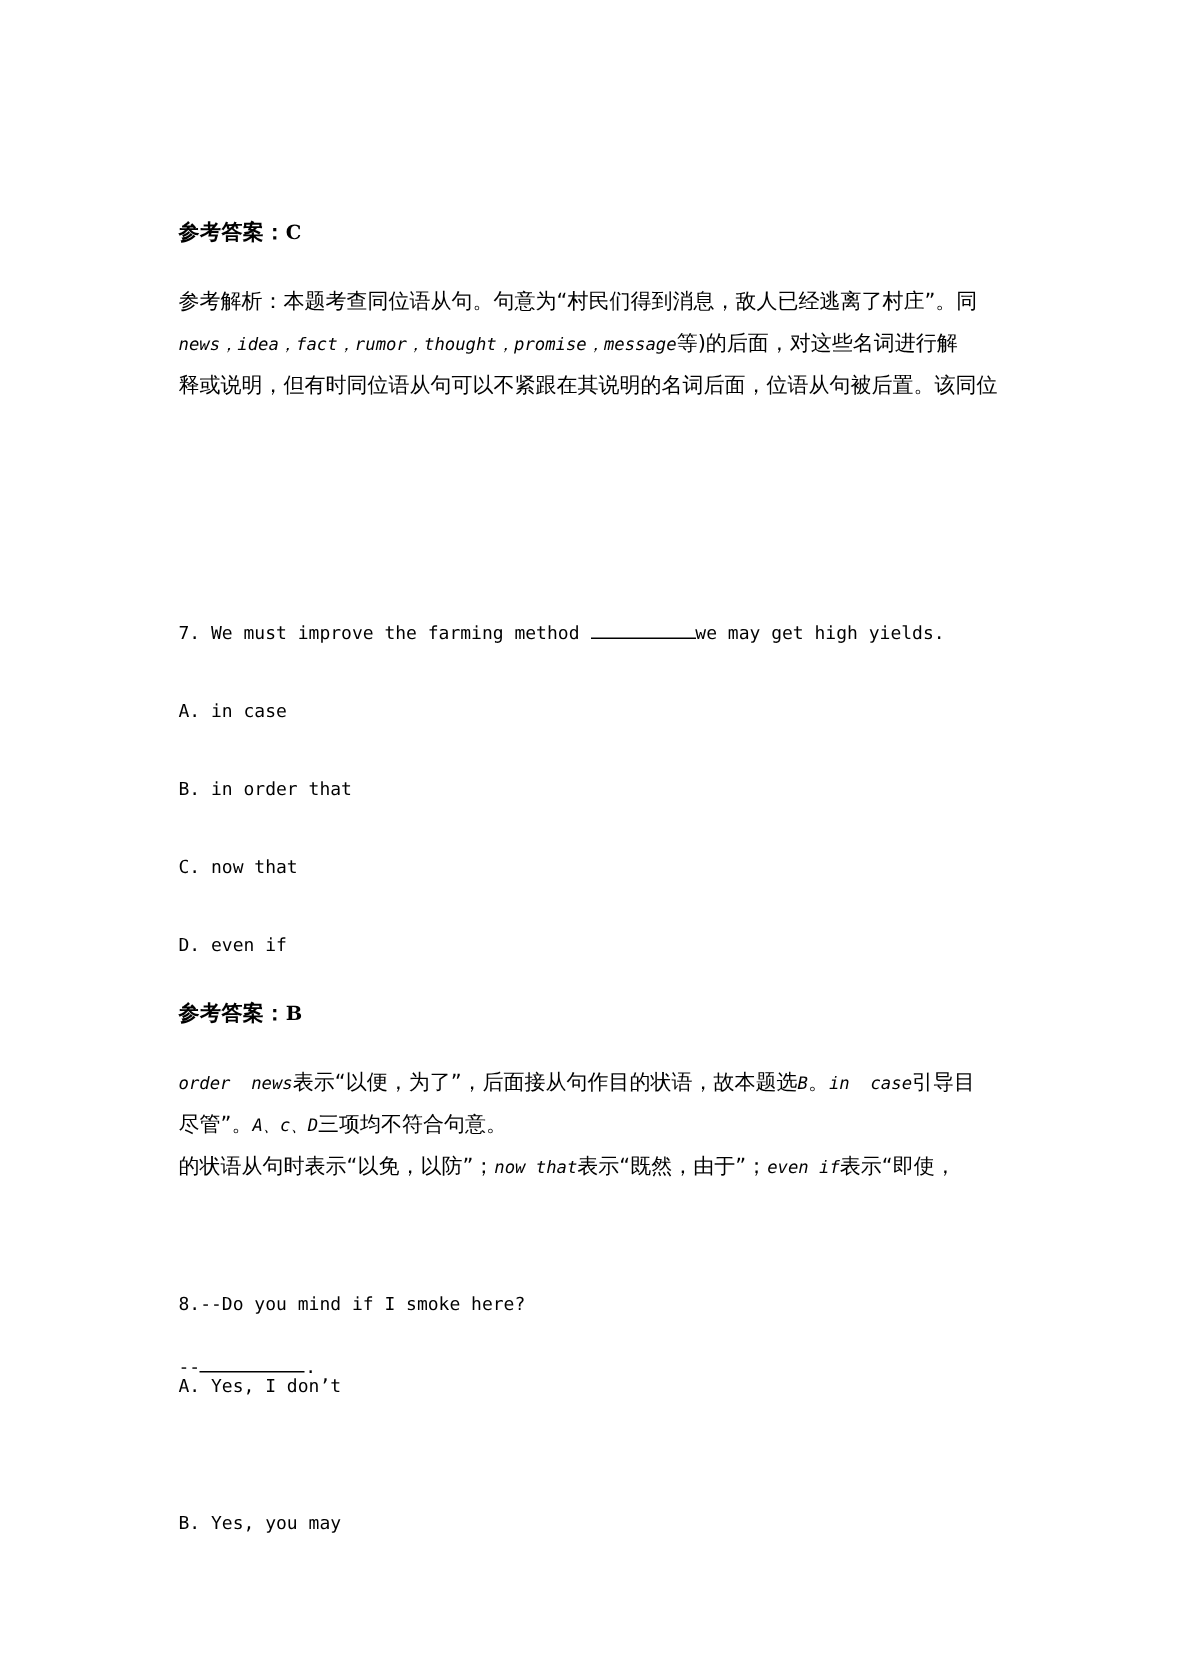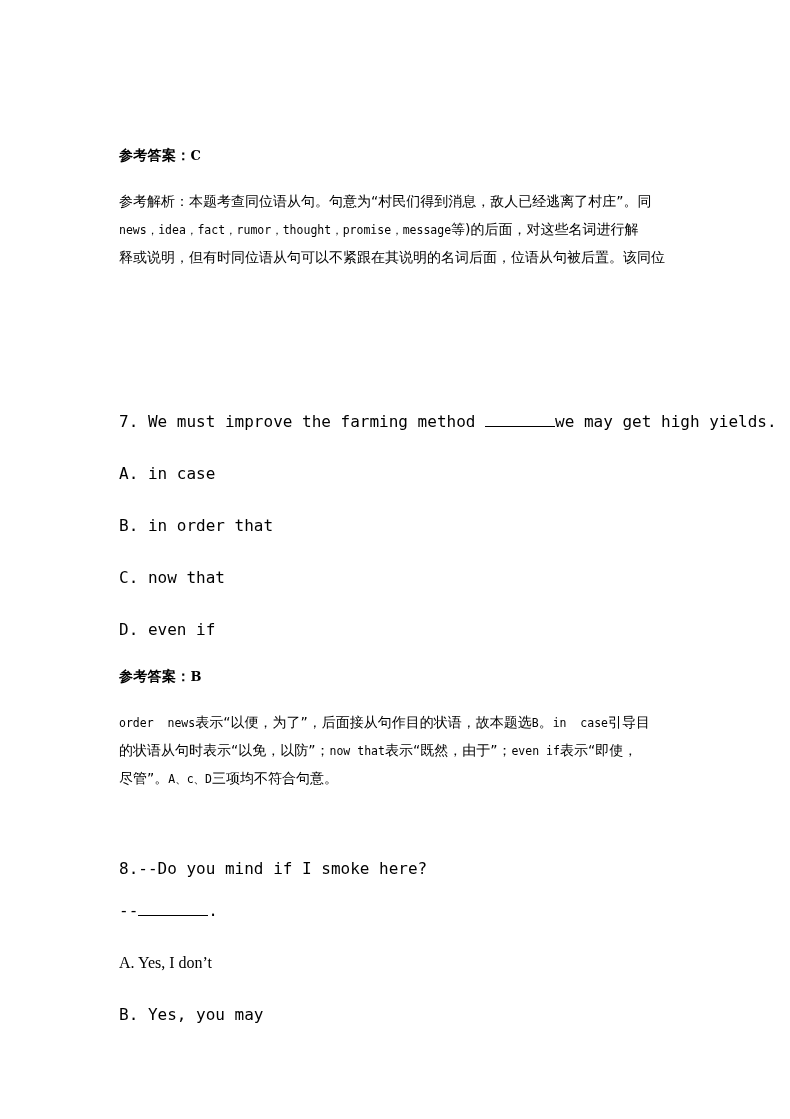--- a/index.html
+++ b/index.html
@@ -44,24 +44,25 @@
       white-space: normal;
     }
     .analysis .line {
       display: block;
       white-space: nowrap;
       height: 28px;
     }
     .mono {
       font-family: "DejaVu Sans Mono", "Liberation Mono", monospace;
       font-size: 11.5px;
+      font-style: italic;
     }
     .q {
       font-family: "DejaVu Sans Mono", "Liberation Mono", monospace;
-      font-size: 16px;
+      font-size: 12px;
       line-height: 18px;
     }
     .blank {
       display: inline-block;
       width: 70px;
       height: 12px;
       border-bottom: 1px solid #000;
       vertical-align: baseline;
     }
   </style>
@@ -88,26 +89,26 @@
   <div class="blk q" style="top:517px;">B. in order that</div>
   <div class="blk q" style="top:569px;">C. now that</div>
   <div class="blk q" style="top:621px;">D. even if</div>
 
   <div class="blk answer" style="top:667px;">
     <span>参考答案：</span><span class="ans-val">B</span>
   </div>
 
   <div class="blk analysis" style="top:708px;">
     <span class="line"><span class="mono" style="white-space:pre">order  news</span><span>表示“以便，为了”，后面接从句作目的状语，故本题选</span><span class="mono">B</span><span>。</span><span class="mono" style="white-space:pre">in  case</span><span>引导目</span></span>
+    <span class="line"><span>尽管”。</span><span class="mono">A、c、D</span><span>三项均不符合句意。</span></span>
     <span class="line"><span>的状语从句时表示“以免，以防”；</span><span class="mono">now that</span><span>表示“既然，由于”；</span><span class="mono">even if</span><span>表示“即使，</span></span>
-    <span class="line"><span>尽管”。</span><span class="mono">A、c、D</span><span>三项均不符合句意。</span></span>
   </div>
 
   <div class="blk q" style="top:850px;margin-top:10px;">8.--Do you mind if I smoke here?</div>
 
   <div class="blk q" style="top:902px;">
     <span>--</span><span class="blank"></span><span>.</span>
   </div>
 
-  <div class="blk q" style="top:954px;font-family:Liberation Serif, serif;">A. Yes, I don’t</div>
+  <div class="blk q" style="top:915px;">A. Yes, I don’t</div>
   <div class="blk q" style="top:1006px;">B. Yes, you may</div>
 
 </div>
 
 </body></html>

